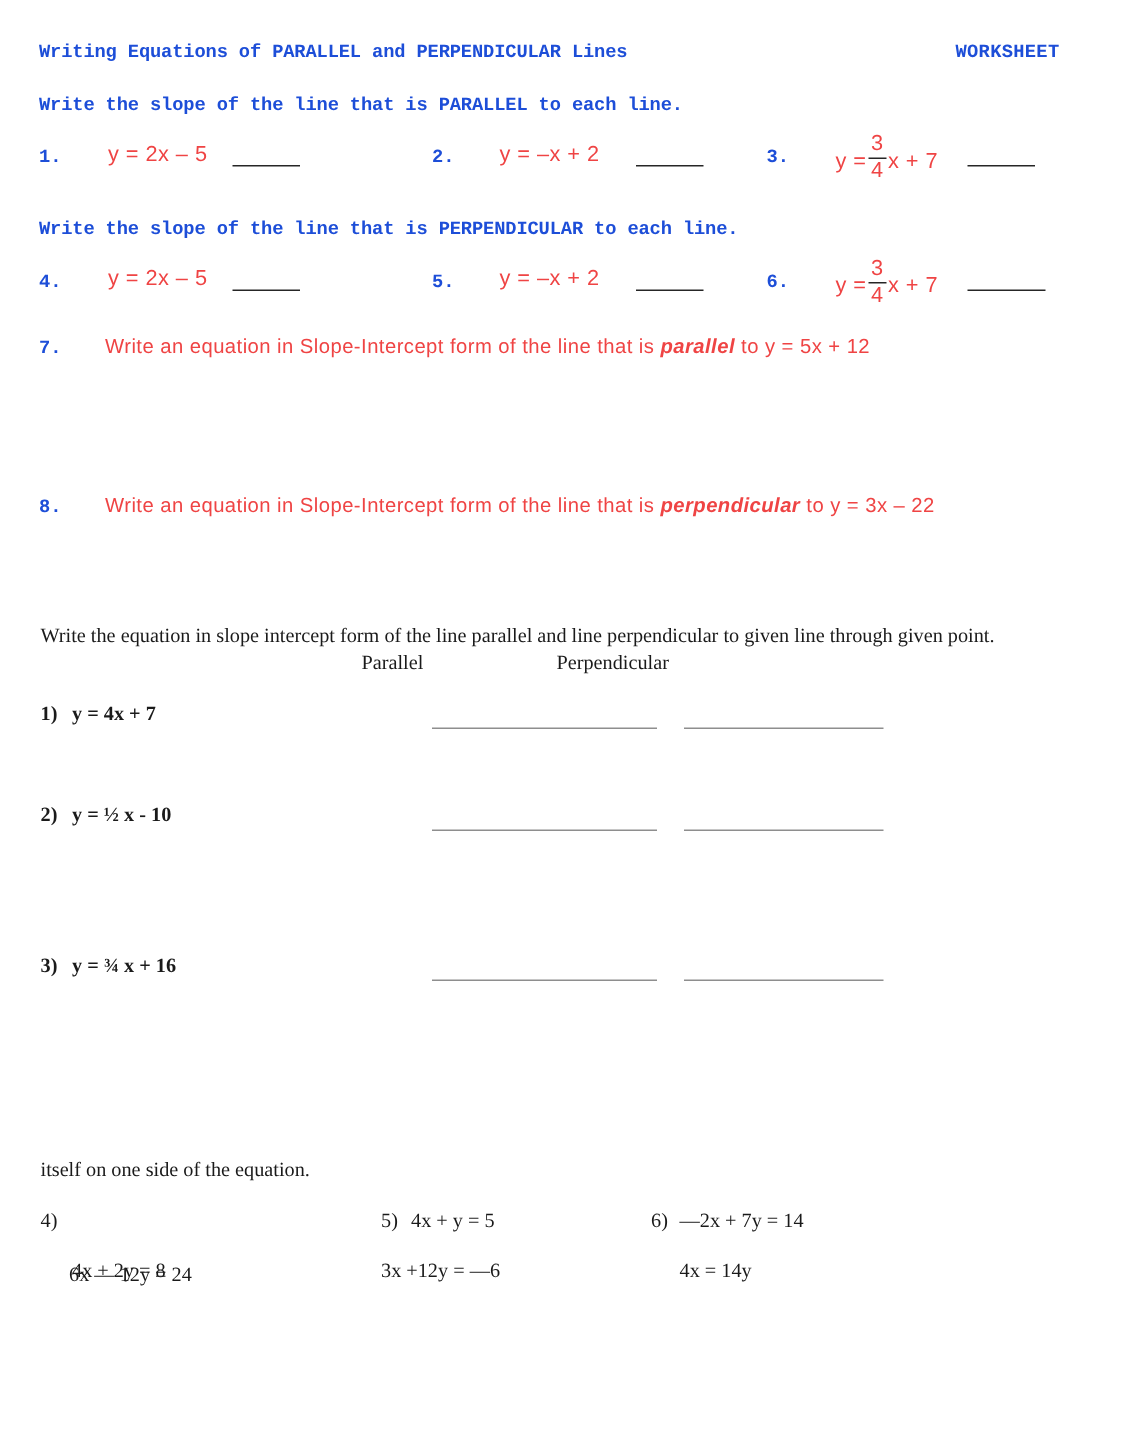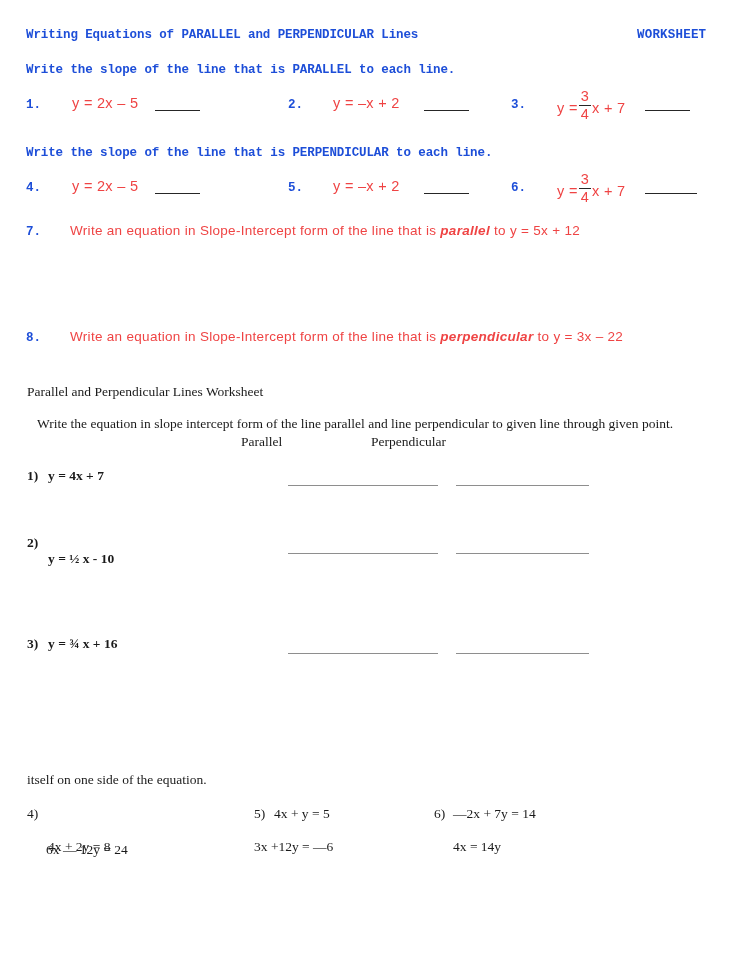--- a/index.html
+++ b/index.html
@@ -153,34 +153,33 @@
     <span>y =</span><span class="frac"><span class="num">3</span><span class="bar"></span><span class="den">4</span></span><span>x + 7</span>
   </div>
   <span class="abs blank-short" style="left:645px; top:179px; width:52px; height:14px;"></span>
 
   <div class="abs secA secA-num" style="left:26px; top:225px;">7.</div>
   <div class="abs eq" style="left:70px; top:223px; font-size:13.5px;"><span>Write an equation in Slope-Intercept form of the line that is </span><span class="bi">parallel</span><span> to y = 5x + 12</span></div>
 
   <div class="abs secA secA-num" style="left:26px; top:331px;">8.</div>
   <div class="abs eq" style="left:70px; top:329px; font-size:13.5px;"><span>Write an equation in Slope-Intercept form of the line that is </span><span class="bi">perpendicular</span><span> to y = 3x – 22</span></div>
 
-  <div class="abs secB secB-title" style="left:27px; top:384px;">Parallel and Perpendicular Lines Worksheet</div>
-
-  <div class="abs secB secB-instr" style="left:37px; top:416px;">Write the equation in slope intercept form of the line parallel and line perpendicular to given line through given point.</div>
+
+  <div class="abs secB secB-instr" style="left:27px; top:416px;">Write the equation in slope intercept form of the line parallel and line perpendicular to given line through given point.</div>
 
   <div class="abs secB secB-colhead" style="left:241px; top:434px;">Parallel</div>
   <div class="abs secB secB-colhead" style="left:371px; top:434px;">Perpendicular</div>
 
   <div class="abs secB secB-item" style="left:27px; top:468px;">1)</div>
   <div class="abs secB secB-item" style="left:48px; top:468px;">y = 4x + 7</div>
   <div class="rule" style="left:288px; top:485px; width:150px;"></div>
   <div class="rule" style="left:456px; top:485px; width:133px;"></div>
 
   <div class="abs secB secB-item" style="left:27px; top:535px;">2)</div>
-  <div class="abs secB secB-item" style="left:48px; top:551px;">y = ½ x - 10</div>
+  <div class="abs secB secB-item" style="left:48px; top:535px;">y = ½ x - 10</div>
   <div class="rule" style="left:288px; top:553px; width:150px;"></div>
   <div class="rule" style="left:456px; top:553px; width:133px;"></div>
 
   <div class="abs secB secB-item" style="left:27px; top:636px;">3)</div>
   <div class="abs secB secB-item" style="left:48px; top:636px;">y = ¾ x + 16</div>
   <div class="rule" style="left:288px; top:653px; width:150px;"></div>
   <div class="rule" style="left:456px; top:653px; width:133px;"></div>
 
   <div class="abs secB secB-plain" style="left:27px; top:772px;">itself on one side of the equation.</div>
 

